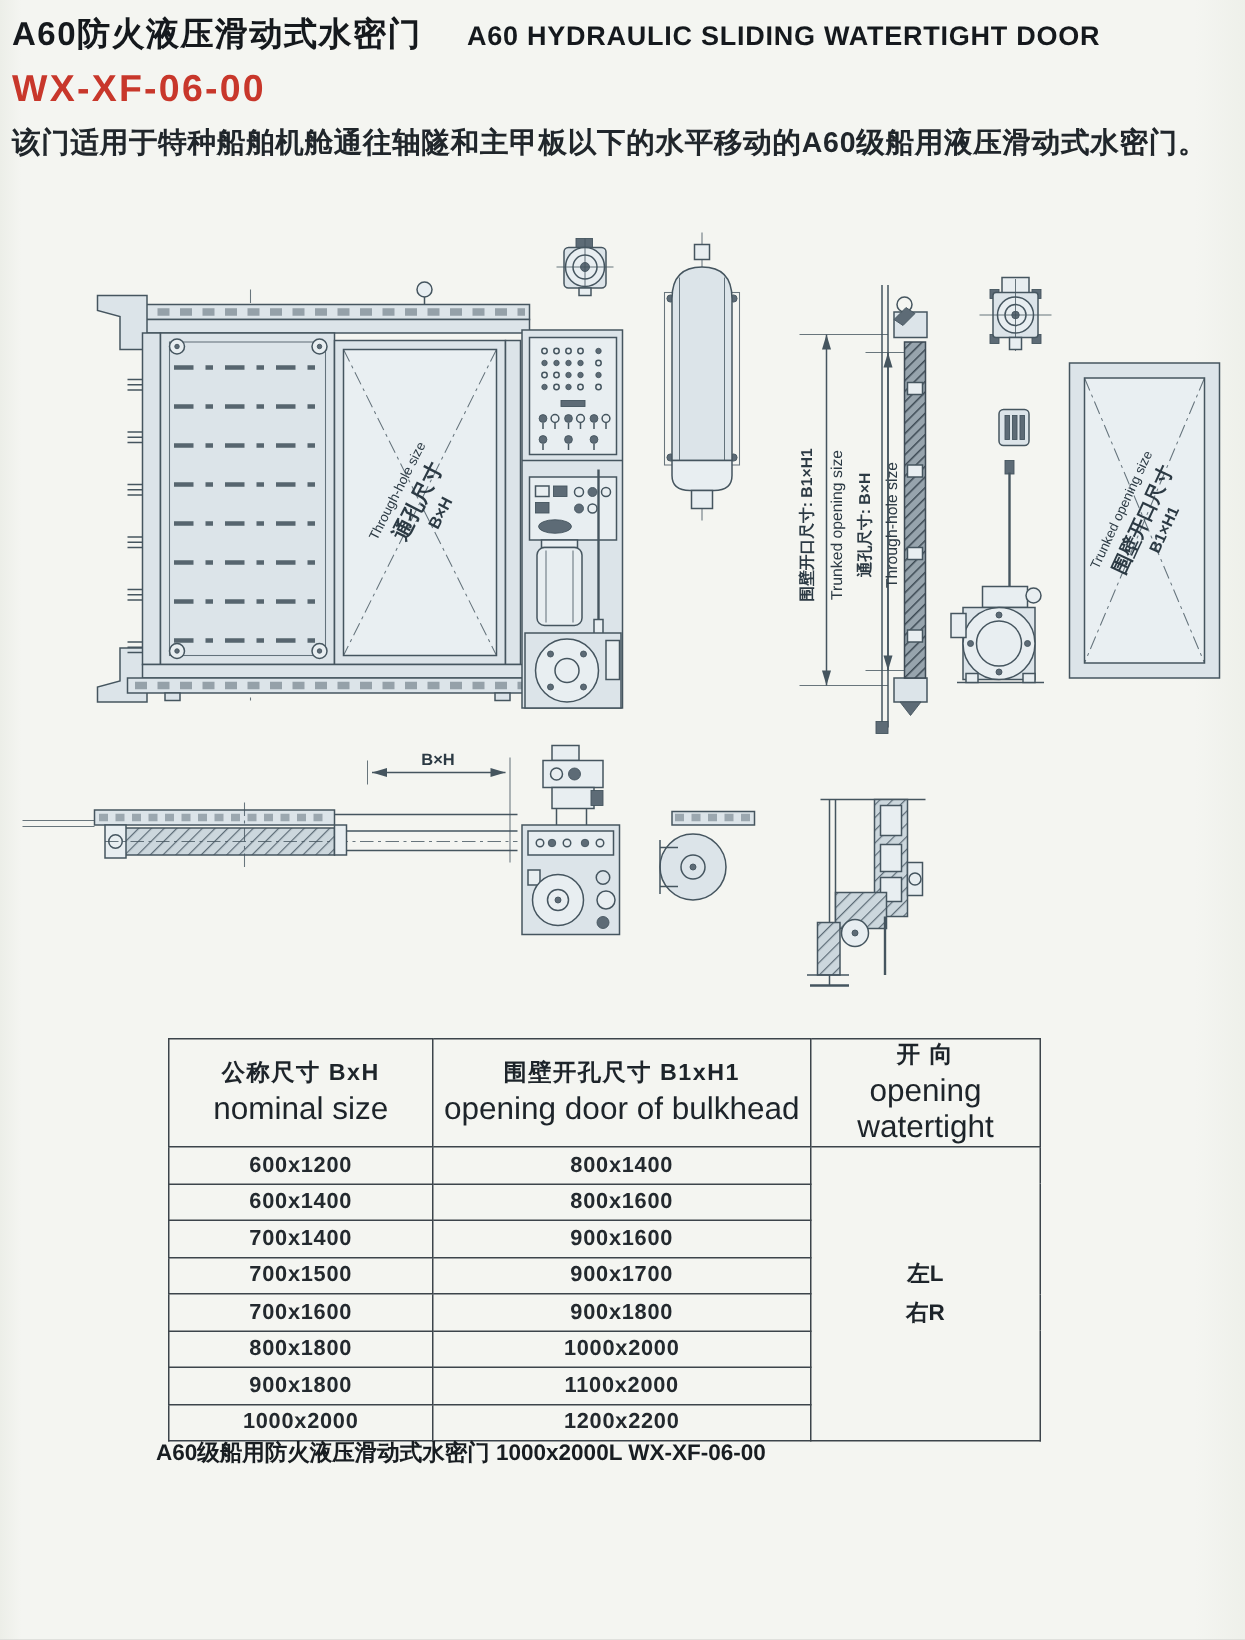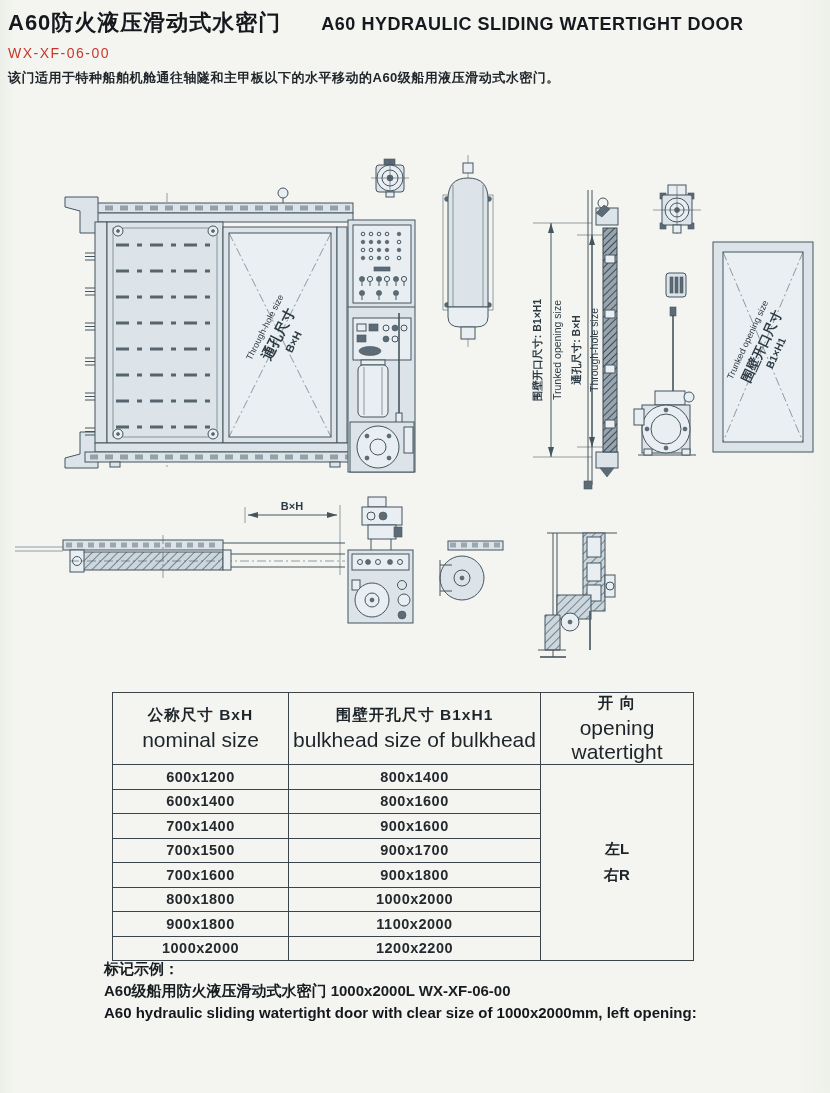--- a/index.html
+++ b/index.html
@@ -2,25 +2,25 @@
 <html><head>
 <meta charset="utf-8">
 <style>
   html,body{margin:0;padding:0;background:#d9dad6;}
   .page{
     position:relative;width:830px;height:1093px;margin:0 auto;
     background:linear-gradient(90deg,#eceee8 0,#f4f5f1 14px,#f4f5f1 96%,#eef0ea 100%);
     font-family:"Liberation Sans","DejaVu Sans",sans-serif;color:#1d242a;overflow:hidden;
   }
   .hdr{position:absolute;left:8px;top:8px;width:816px;}
-  .titleline{display:flex;align-items:baseline;gap:40px;white-space:nowrap;}
+  .titleline{display:flex;align-items:baseline;gap:30px;white-space:nowrap;}
   .t-zh{font-size:22px;font-weight:bold;letter-spacing:1px;color:#15191d;}
   .t-en{font-size:18px;font-weight:bold;letter-spacing:.5px;color:#15191d;text-align:center;}
-  .model{margin-top:7px;font-size:14px;font-weight:normal;letter-spacing:1.5px;color:#c8372b;}
-  .desc{margin-top:8px;font-size:13px;font-weight:bold;letter-spacing:.5px;color:#20262b;}
+  .model{margin-top:7px;font-size:25px;font-weight:bold;letter-spacing:1.5px;color:#c8372b;}
+  .desc{margin-top:8px;font-size:19px;font-weight:bold;letter-spacing:.5px;color:#20262b;}
   svg.draw{position:absolute;left:0;top:135px;}
   
   .s{stroke:#45555f;fill:none;stroke-width:1;}
   .sw{stroke:#45555f;fill:none;stroke-width:.7;opacity:.8;}
   .f{fill:#dce4e9;stroke:#45555f;stroke-width:1;}
   .f2{fill:#e8eef1;stroke:#45555f;stroke-width:1;}
   .fd{fill:#5d6b76;stroke:#45555f;stroke-width:.6;}
   .dd{stroke-dasharray:9 3 2 3;}
   .tk{stroke:#45555f;stroke-width:1.6;fill:none;}
   text{fill:#2c3a44;font-family:"Liberation Sans","DejaVu Sans",sans-serif;}
@@ -395,21 +395,21 @@
         <col style="width:153px">
       </colgroup>
     <tbody>
         <tr class="hrow">
       <th>
         <span class="zh">公称尺寸 BxH</span>
         <span class="en">nominal size</span>
       </th>
       <th>
         <span class="zh">围壁开孔尺寸 B1xH1</span>
-        <span class="en">bulkhead size of bulkhead</span>
+        <span class="en">opening door of bulkhead</span>
       </th>
       <th>
         <span class="zh">开 向</span>
         <span class="en">opening watertight</span>
       </th>
     </tr>
     <tr class="drow">
       <td class="val">600x1200</td>
       <td class="val">800x1400</td>
       <td class="dir" rowspan="8">
@@ -442,18 +442,16 @@
       <td class="val">1100x2000</td>
     </tr>
     <tr class="drow">
       <td class="val">1000x2000</td>
       <td class="val">1200x2200</td>
     </tr>
   </tbody>
     </table>
 
   <div class="example">
-    <div class="zh">标记示例：</div>
     <div class="zh">A60级船用防火液压滑动式水密门 1000x2000L WX-XF-06-00</div>
-    <div class="en">A60 hydraulic sliding watertight door with clear size of 1000x2000mm, left opening:</div>
   </div>
 
 </div>
 
 </body></html>

